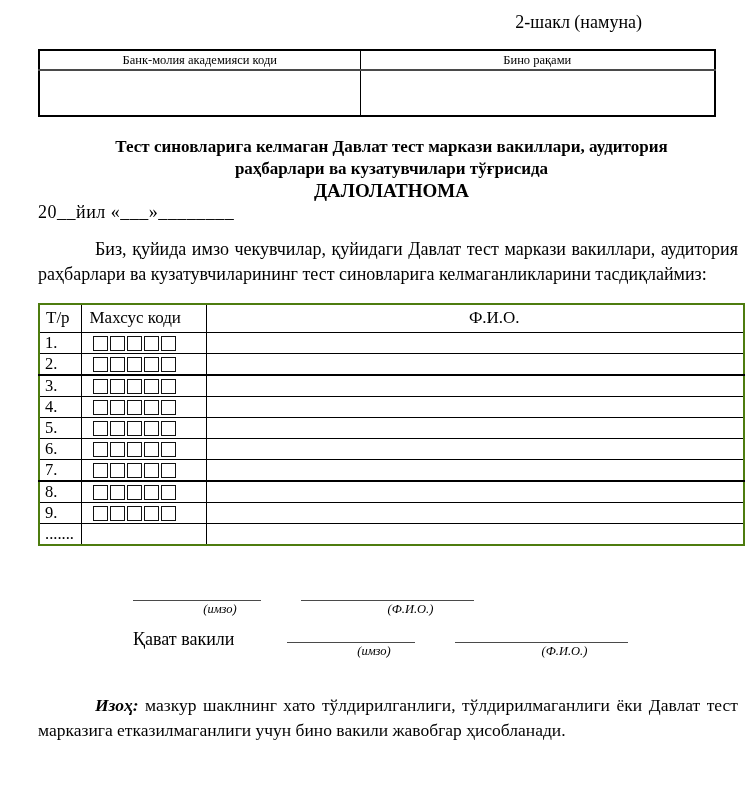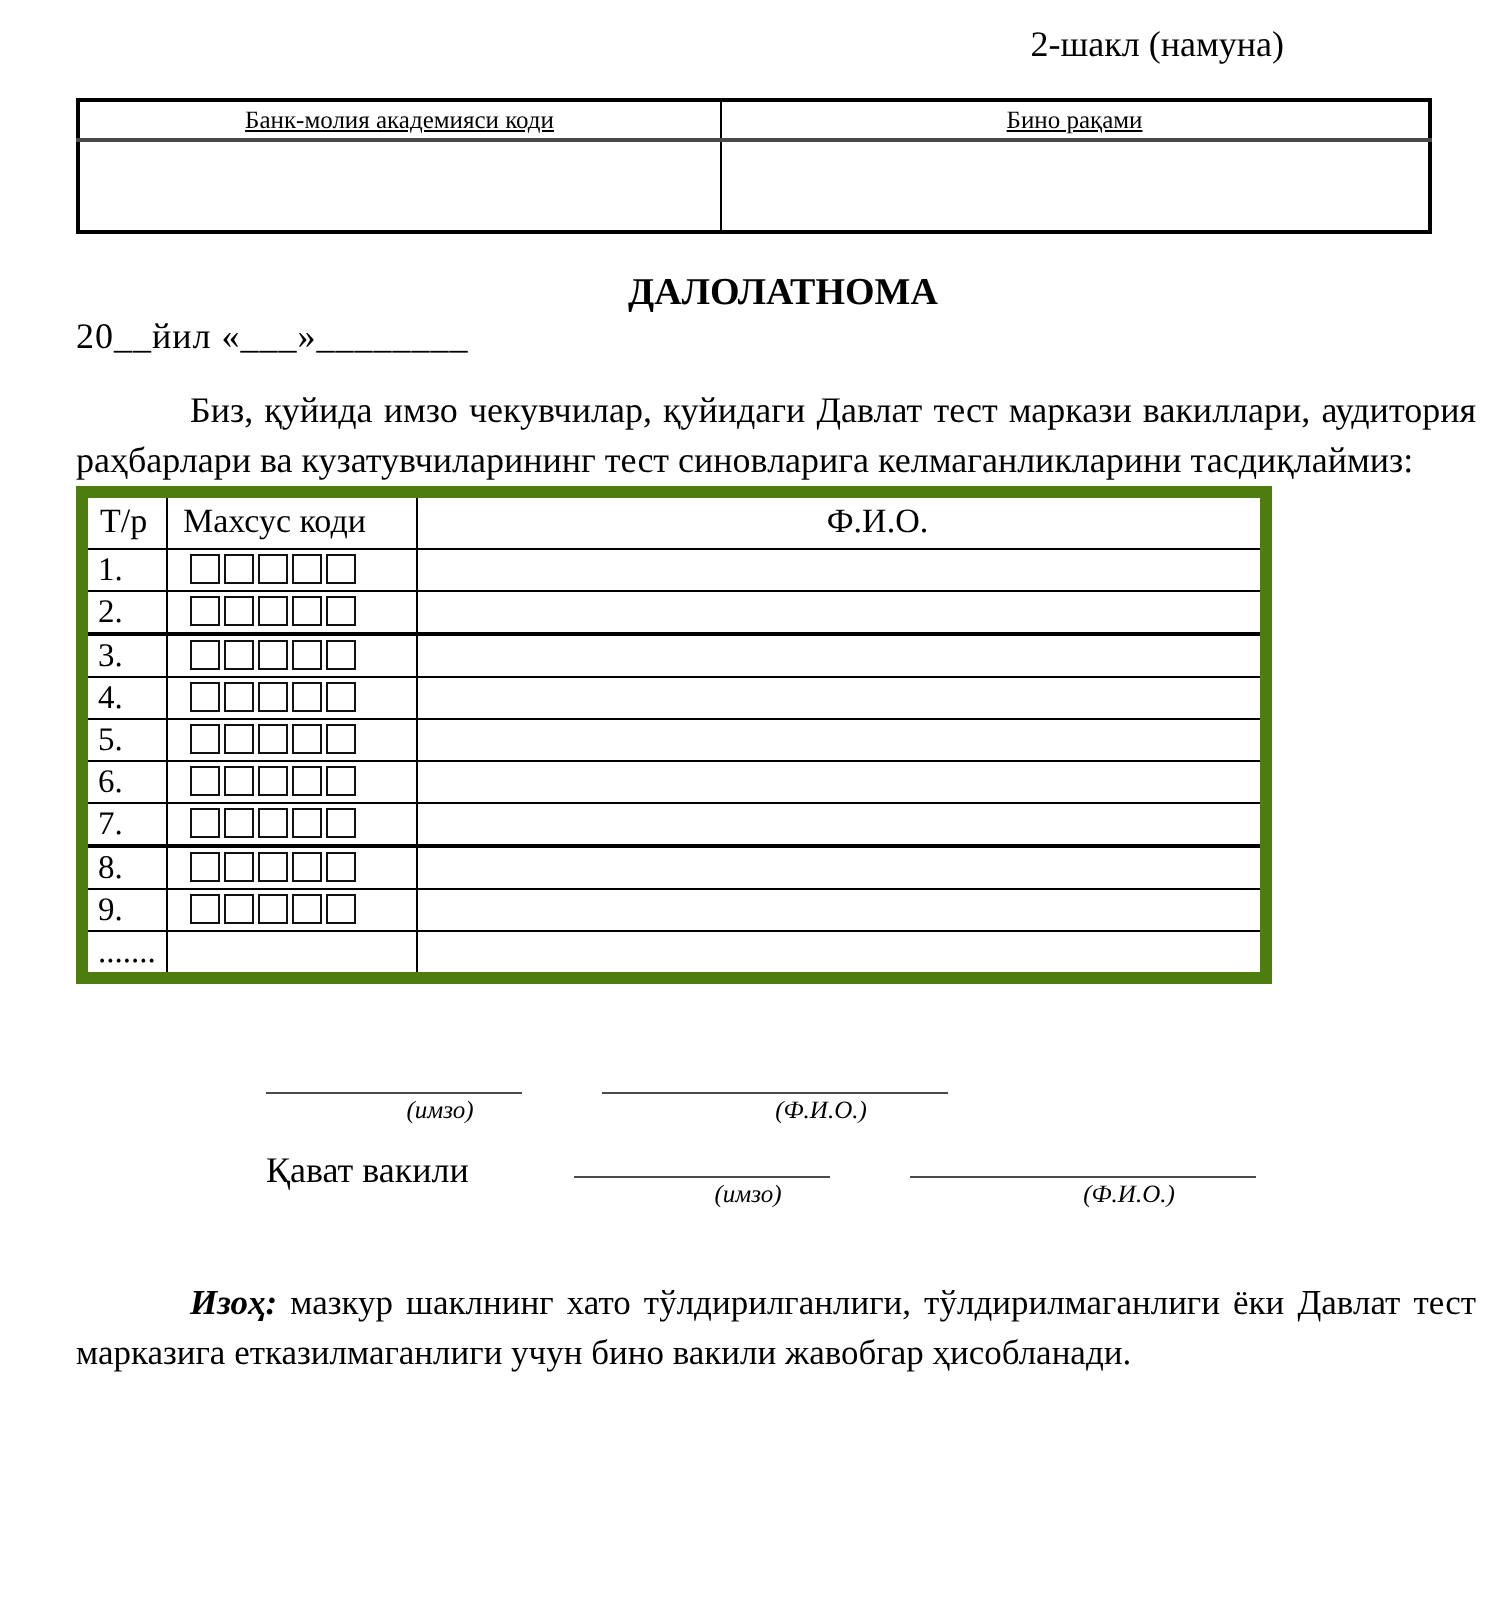--- a/index.html
+++ b/index.html
@@ -20,21 +20,20 @@
     padding-right: 103px;
     height: 22px;
   }
 
   
   table { border-collapse: collapse; }
   .top-table {
     width: 678px;
     margin-top: 15px;
     border: 2px solid #000;
-    text-decoration: underline;
   }
   .top-table th {
     font-weight: normal;
     font-size: 12.5px;
     text-align: center;
     vertical-align: top;
     padding-top: 2px;
     height: 20px;
     border: 1px solid #000;
     border-bottom: 2px solid #4a4a4a;
@@ -65,22 +64,23 @@
     margin-top: 14px;
     width: 700px;
     font-size: 18px;
     line-height: 25px;
     text-align: justify;
     text-indent: 57px;
   }
 
   
   .roster {
-    width: 598px;
-    border: 6px solid #4d7c0f;
+    width: 707px;
+    margin-top: 16px;
+    border: 2px solid #4d7c0f;
   }
   .roster th {
     font-weight: normal;
     font-size: 17px;
     border: 1px solid #000;
     border-bottom: 1.5px solid #000;
     height: 28px;
     vertical-align: middle;
   }
   .roster th.h-num { width: 42px; text-align: left; padding-left: 6px; }
@@ -139,20 +139,21 @@
     </thead>
     <tbody>
       <tr>
         <td class="c1"></td>
         <td class="c2"></td>
       </tr>
     </tbody>
   </table>
 
   <div class="title-block">
+    <div class="title-subject">Тест синовларига келмаган Давлат тест маркази вакиллари, аудитория раҳбарлари ва кузатувчилари тўғрисида</div>
     <div class="title-doctype">ДАЛОЛАТНОМА</div>
   </div>
 
   <div class="date-line">20__йил  «___»________</div>
 
 
   <div class="intro">Биз, қуйида имзо чекувчилар, қуйидаги Давлат тест маркази вакиллари, аудитория раҳбарлари ва кузатувчиларининг тест синовларига келмаганликларини тасдиқлаймиз:</div>
 
   <table class="roster">
     <thead>

